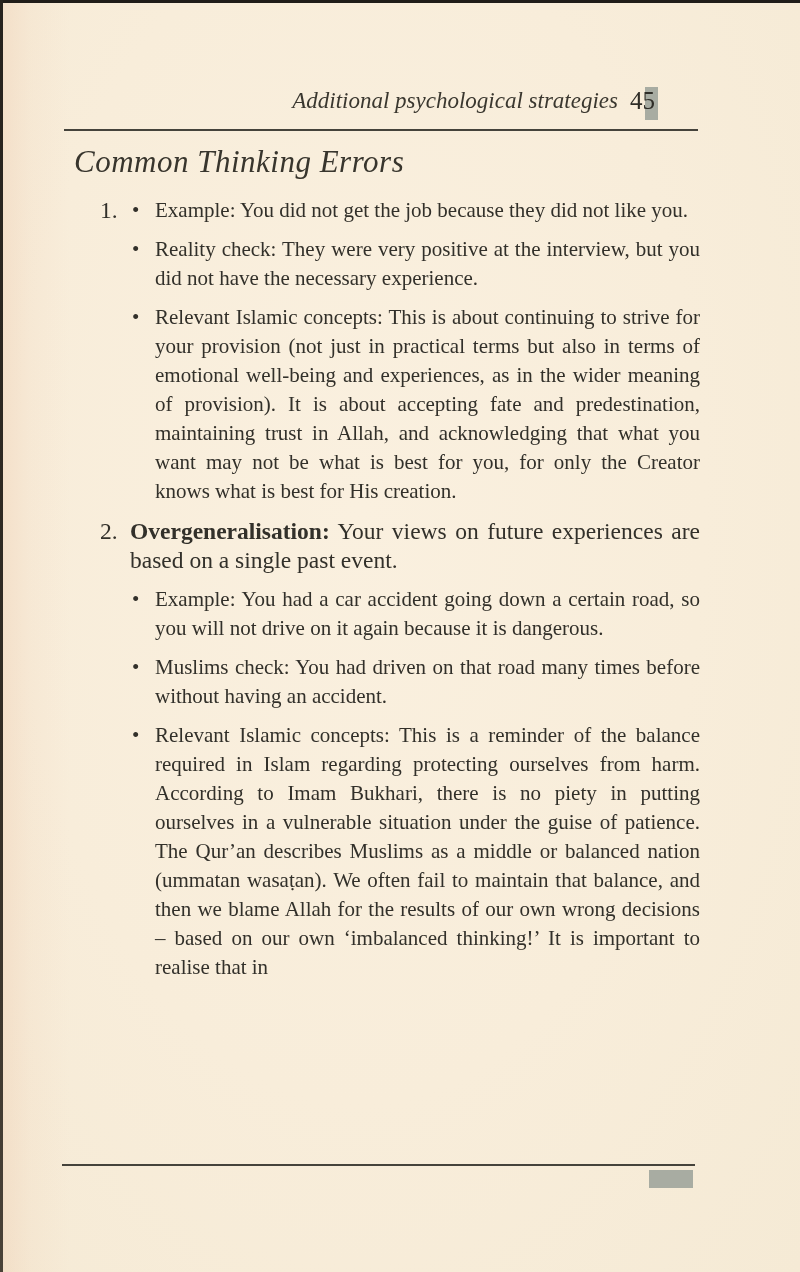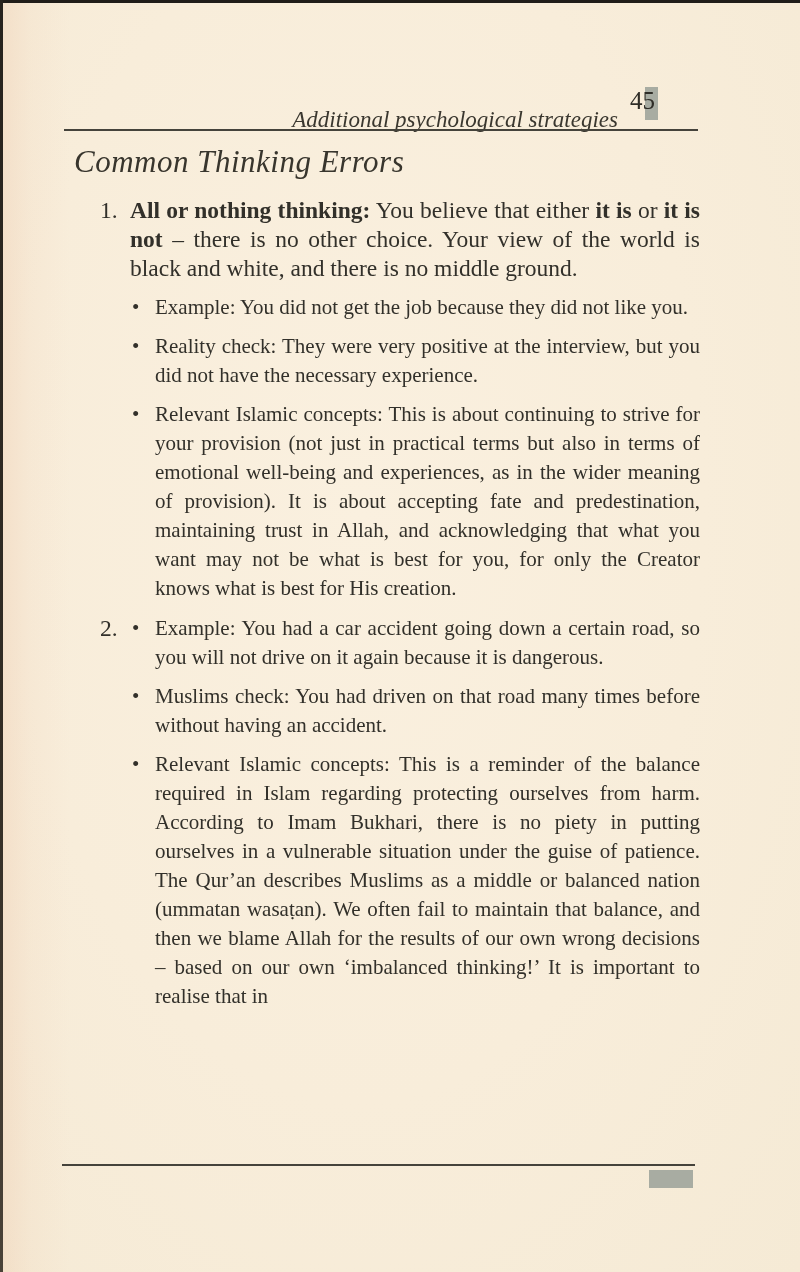--- a/index.html
+++ b/index.html
@@ -23,21 +23,20 @@
     background: linear-gradient(180deg, #26221d 0%, #332d25 60%, #4a4238 100%);
   }
 
   .running-title {
     position: absolute;
     top: 88px; right: 182px;
     font-style: italic;
     font-size: 23px;
     white-space: nowrap;
     color: #3a372f;
-    margin-top: 19px;
   }
   .header-block {
     position: absolute;
     left: 645px; top: 87px;
     width: 13px; height: 33px;
     background: #a8aca2;
   }
   .page-number {
     position: absolute;
     left: 630px; top: 87px;
@@ -117,38 +116,38 @@
 <div class="header-block"></div>
 <div class="page-number">45</div>
 <div class="header-rule"></div>
 
 <h1 class="section-title">Common Thinking Errors</h1>
 
 <div class="errors-list">
     <div class="item">
       <div class="item-number">1.</div>
       <div class="item-content">
-        <p class="lead"><span class="b">All or nothing thinking:</span><span> You believe that either </span><span class="b">it is</span><span> or </span><span class="b">it is not</span><span> – there is no other choice. Your view of the world is black and white, and there is no middle ground.</span></p>
         <div class="bullet">
           <span class="marker">•</span>
           <p class="bullet-text"><span>Example: You did not get the job because they did not like you.</span></p>
         </div>
         <div class="bullet">
           <span class="marker">•</span>
           <p class="bullet-text"><span>Reality check: They were very positive at the interview, but you did not have the necessary experience.</span></p>
         </div>
         <div class="bullet">
           <span class="marker">•</span>
           <p class="bullet-text"><span>Relevant Islamic concepts: This is about continuing to strive for your provision (not just in practical terms but also in terms of emotional well-being and experiences, as in the wider meaning of provision). It is about accepting fate and predestination, maintaining trust in Allah, and acknowledging that what you want may not be what is best for you, for only the Creator knows what is best for His creation.</span></p>
         </div>
       </div>
     </div>
     <div class="item">
       <div class="item-number">2.</div>
       <div class="item-content">
+        <p class="lead"><span class="b">Overgeneralisation:</span><span> Your views on future experiences are based on a single past event.</span></p>
         <div class="bullet">
           <span class="marker">•</span>
           <p class="bullet-text"><span>Example: You had a car accident going down a certain road, so you will not drive on it again because it is dangerous.</span></p>
         </div>
         <div class="bullet">
           <span class="marker">•</span>
           <p class="bullet-text"><span>Muslims check: You had driven on that road many times before without having an accident.</span></p>
         </div>
         <div class="bullet">
           <span class="marker">•</span>

